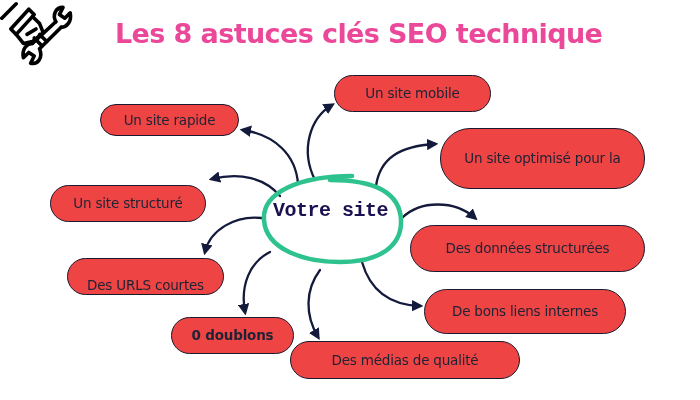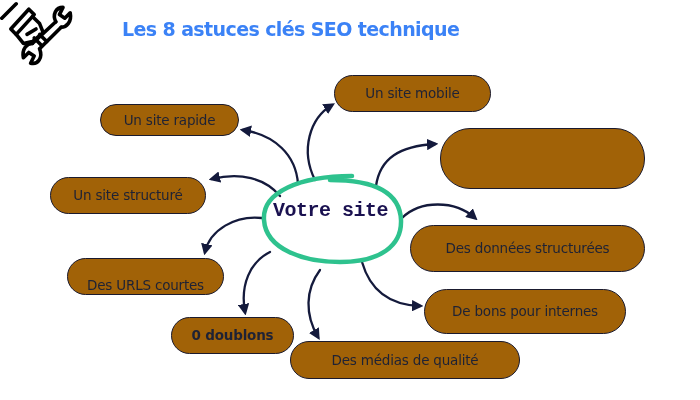--- a/index.html
+++ b/index.html
@@ -1,25 +1,25 @@
 <!DOCTYPE html>
 <html><head>
   <meta charset="utf-8">
   <style>
     html, body { margin: 0; padding: 0; background: #ffffff; }
     body { width: 700px; height: 400px; position: relative; overflow: hidden; font-family: "DejaVu Sans", sans-serif; }
     .title {
-      position: absolute; left: 122px; top: 18px;
+      position: absolute; left: 115px; top: 18px;
       font-family: "DejaVu Sans", sans-serif; font-weight: bold;
-      font-size: 19px; color: #3b82f6; letter-spacing: -0.6px; white-space: nowrap;
+      font-size: 27px; color: #ec4899; letter-spacing: -0.6px; white-space: nowrap;
     }
     .icon { position: absolute; left: 0; top: 0; width: 90px; height: 85px; }
     .node {
       position: absolute; box-sizing: border-box;
-      border: 1.3px solid #1a1a2e; border-radius: 22px; background: #a16207;
+      border: 1.3px solid #1a1a2e; border-radius: 22px; background: #ef4444;
       display: flex; align-items: center; justify-content: center; text-align: center;
       font-family: "DejaVu Sans", sans-serif; font-size: 13.5px; color: #1e2235; line-height: 1.35;
       white-space: nowrap; letter-spacing: -0.2px;
     }
     .center-label {
       position: absolute; left: 263px; top: 199px; width: 135px; text-align: center;
       font-family: Liberation Mono, monospace; font-weight: bold; font-size: 20px; color: #1a1150;
       letter-spacing: -0.5px; white-space: nowrap;
     }
     svg.links { position: absolute; left: 0; top: 0; width: 700px; height: 400px; }
@@ -80,41 +80,42 @@
   <path d="M352 176 C300 176 262 192 264 220 C266 250 305 262 340 262 C380 262 402 246 401 220 C400 196 380 180 330 180" fill="none" stroke="#2ec28e" stroke-width="4.5" stroke-linecap="round"></path>
 </svg>
 
 <div class="center-label">Votre site</div>
 
 <div class="node" style="left:334px; top:75px; width:157px; height:37px;">
   <span>Un site mobile</span>
 </div>
 
 <div class="node" style="left:440px; top:128px; width:205px; height:61px; flex-direction:column; border-radius:30px;">
+  <span>Un site optimisé pour la</span>
 </div>
 
 <div class="node" style="left:410px; top:225px; width:235px; height:47px; border-radius:24px;">
   <span>Des données structurées</span>
 </div>
 
 <div class="node" style="left:424px; top:289px; width:202px; height:45px; border-radius:24px;">
-  <span>De bons pour internes</span>
+  <span>De bons liens internes</span>
 </div>
 
 <div class="node" style="left:290px; top:341px; width:230px; height:38px;">
   <span>Des médias de qualité</span>
 </div>
 
 <div class="node" style="left:171px; top:317px; width:123px; height:37px;font-weight:bold;">
   <span>0 doublons</span>
 </div>
 
 <div class="node" style="left:67px; top:258px; width:157px; height:37px;align-items:flex-end;">
   <span>Des URLS courtes</span>
 </div>
 
-<div class="node" style="left:50px; top:177px; width:156px; height:37px;">
+<div class="node" style="left:50px; top:185px; width:156px; height:37px;">
   <span>Un site structuré</span>
 </div>
 
 <div class="node" style="left:100px; top:104px; width:139px; height:32px;">
   <span>Un site rapide</span>
 </div>
 
 </body></html>

